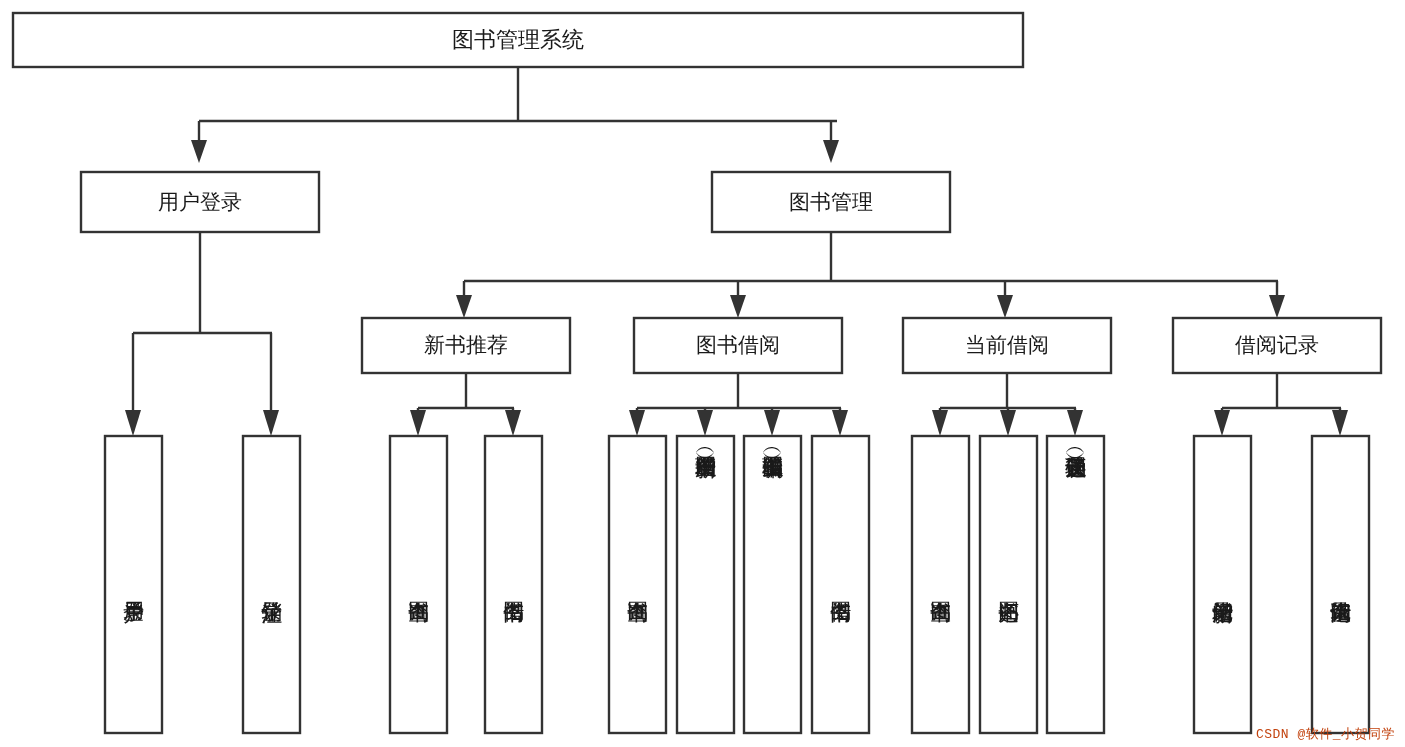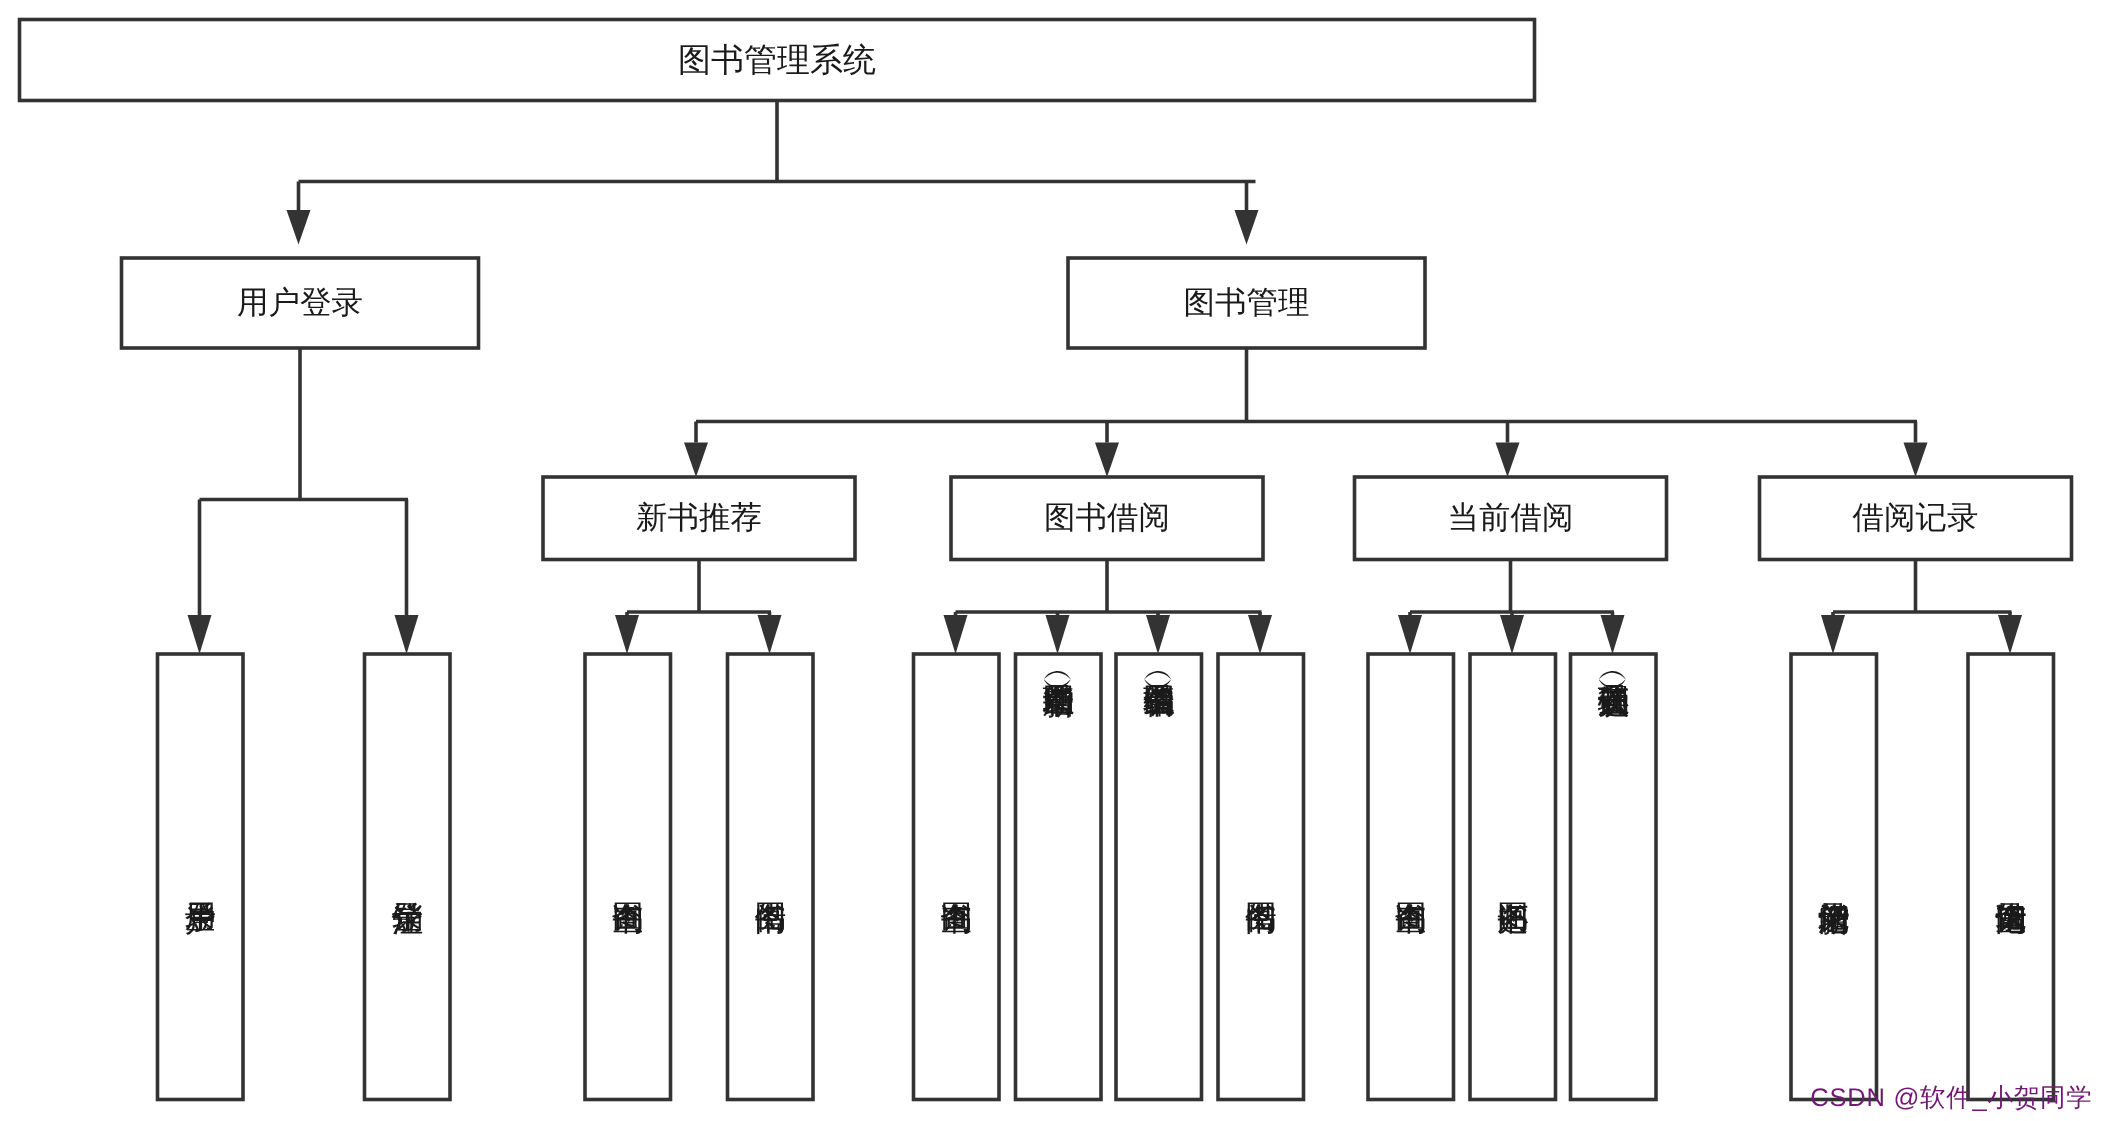--- a/index.html
+++ b/index.html
@@ -67,23 +67,23 @@
     text-orientation: upright;
     white-space: nowrap;
     text-align: center;
     letter-spacing: 0px;
     pointer-events: none;
   }
   .watermark {
     position: absolute;
     right: 10px;
     bottom: 4px;
-    font-family: Liberation Sans, sans-serif;
-    font-size: 17px;
-    color: #701a75;
+    font-family: Liberation Mono, monospace;
+    font-size: 13px;
+    color: #c2410c;
     white-space: nowrap;
     letter-spacing: 0.5px;
   }
 </style>
 </head>
 <body>
 
 <div id="diagram-root">
 
   <svg id="tree-svg" viewBox="0 0 1405 747">

